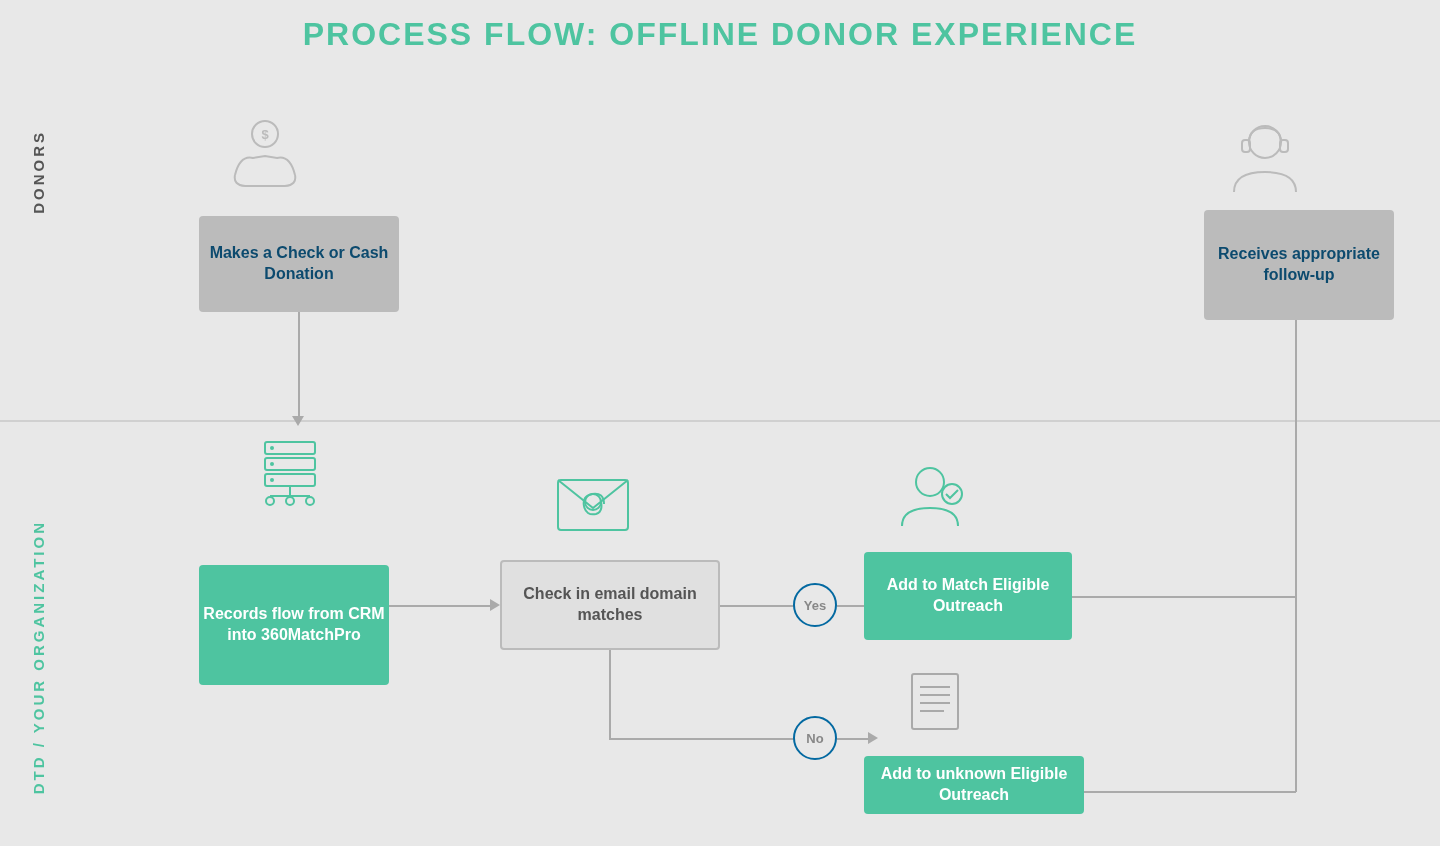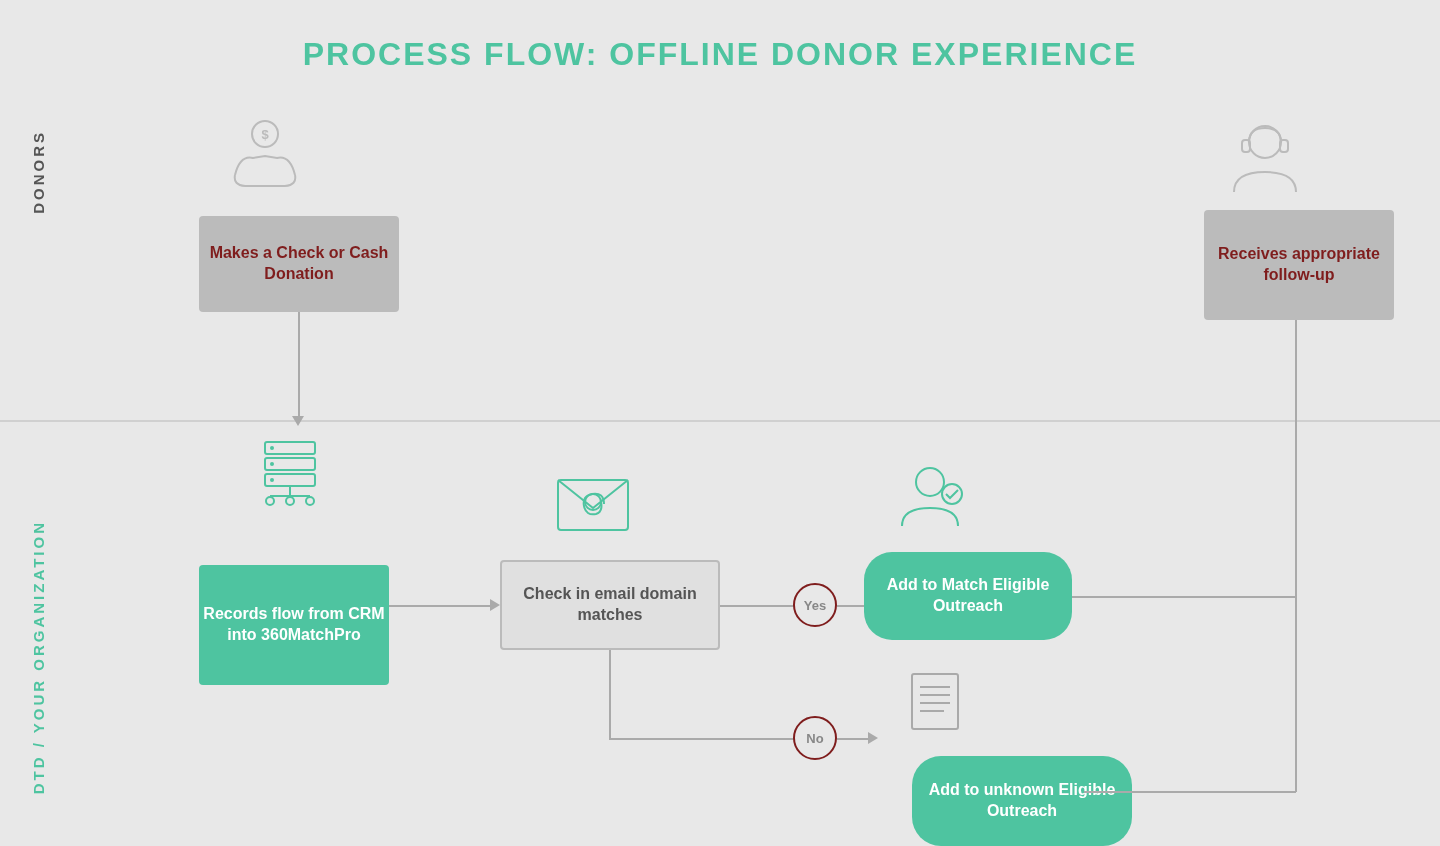--- a/index.html
+++ b/index.html
@@ -12,21 +12,21 @@
       position: relative;
     }
     .page {
       width: 1440px;
       height: 846px;
       background: #e8e8e8;
       position: relative;
     }
     .title {
       text-align: center;
-      padding-top: 36px;
+      padding-top: 16px;
       font-size: 32px;
       font-weight: 800;
       letter-spacing: 2px;
       color: #888;
     }
     .title span {
       color: #4ec4a0;
     }
     
     .lane-label {
@@ -60,31 +60,31 @@
       display: flex;
       align-items: center;
       justify-content: center;
       text-align: center;
       font-size: 16px;
       font-weight: 600;
       line-height: 1.3;
     }
     .box-gray {
       background: #bbb;
-      color: #7f1d1d;
+      color: #0c4a6e;
     }
     .box-green {
       background: #4ec4a0;
       color: #fff;
     }
 
     
     .circle-decision {
       position: absolute;
-      border: 2px solid #7f1d1d;
+      border: 2px solid #0369a1;
       border-radius: 50%;
       background: #e8e8e8;
       display: flex;
       align-items: center;
       justify-content: center;
       font-size: 13px;
       font-weight: 600;
       color: #888;
     }
 
@@ -218,21 +218,21 @@
   <div class="icon-container" style="left:885px; top:460px; width:90px; height:80px;">
     <svg width="80" height="72" viewBox="0 0 80 72" fill="none" stroke="#4ec4a0" stroke-width="2">
       <circle cx="40" cy="18" r="14" stroke="#4ec4a0" fill="none"></circle>
       <path d="M12 62 Q12 44 40 44 Q68 44 68 62" stroke="#4ec4a0" fill="none"></path>
 
       <circle cx="62" cy="30" r="10" fill="#e8e8e8" stroke="#4ec4a0"></circle>
       <polyline points="56,30 60,34 68,26" stroke="#4ec4a0" fill="none" stroke-width="2"></polyline>
     </svg>
   </div>
 
-  <div class="box box-green" style="left:864px; top:552px; width:208px; height:88px;border-radius:28px;">
+  <div class="box box-green" style="left:864px; top:552px; width:208px; height:88px;">
     <span>Add to Match Eligible Outreach</span>
   </div>
 
   <div class="arrow arrow-v" style="left:609px; top:650px; height:90px;"></div>
   <div class="arrow arrow-h" style="left:609px; top:738px; width:186px;"></div>
 
   <div class="circle-decision" style="left:793px; top:716px; width:44px; height:44px;">
     <span>No</span>
   </div>
 
@@ -242,21 +242,21 @@
   <div class="icon-container" style="left:895px; top:665px; width:80px; height:72px;">
     <svg width="70" height="65" viewBox="0 0 70 65" fill="none" stroke="#aaa" stroke-width="2">
       <rect x="12" y="5" width="46" height="55" rx="2" stroke="#aaa" fill="none"></rect>
       <line x1="20" y1="18" x2="50" y2="18" stroke="#aaa"></line>
       <line x1="20" y1="26" x2="50" y2="26" stroke="#aaa"></line>
       <line x1="20" y1="34" x2="50" y2="34" stroke="#aaa"></line>
       <line x1="20" y1="42" x2="44" y2="42" stroke="#aaa"></line>
     </svg>
   </div>
 
-  <div class="box box-green" style="left:912px; top:756px; width:220px; height:90px;border-radius:29px;">
+  <div class="box box-green" style="left:864px; top:756px; width:220px; height:58px;">
     <span>Add to unknown Eligible Outreach</span>
   </div>
 
   <div class="arrow arrow-h" style="left:1072px; top:596px; width:224px;"></div>
 
   <div class="arrow arrow-h" style="left:1084px; top:791px; width:212px;"></div>
 
   <div class="arrow arrow-v" style="left:1295px; top:596px; height:196px;"></div>
 
   <div class="arrow arrow-v" style="left:1295px; top:316px; height:280px;"></div>

